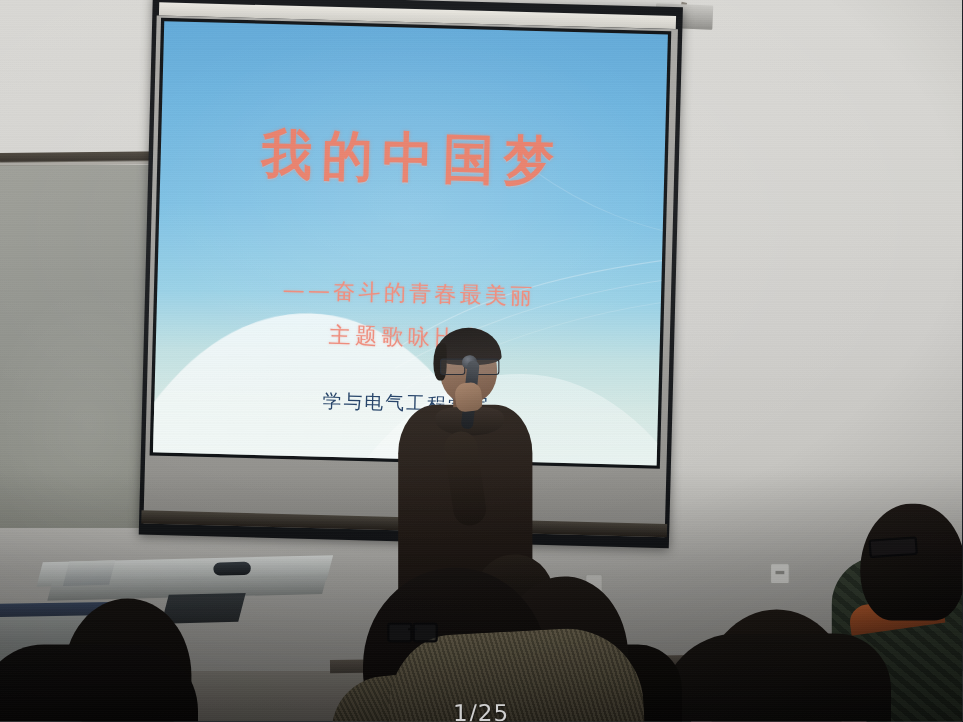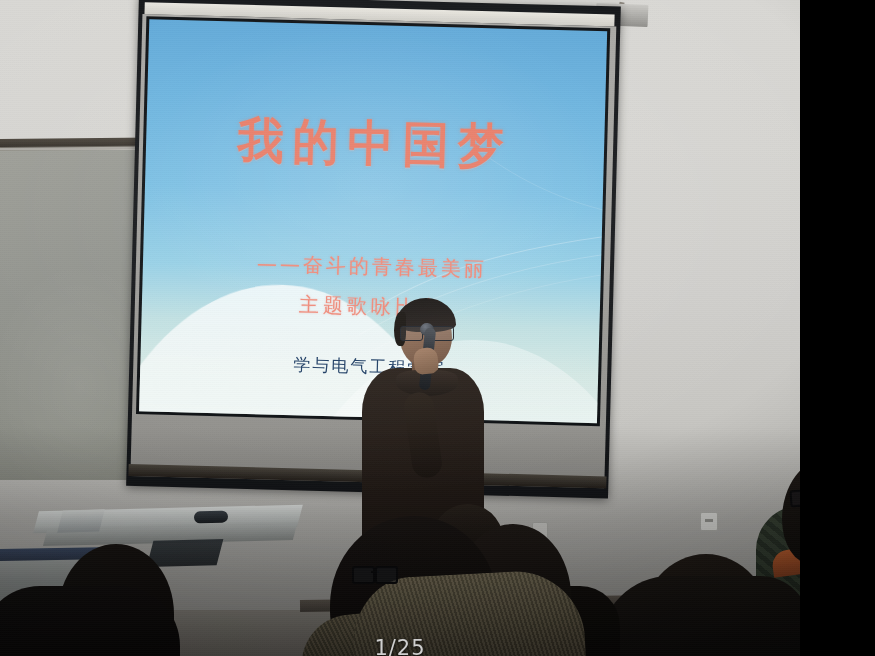--- a/index.html
+++ b/index.html
@@ -6,21 +6,21 @@
     margin: 0;
     padding: 0;
     background: #000;
   }
   body {
     font-family: "DejaVu Sans", "Liberation Sans", sans-serif;
   }
 
   #stage {
     position: relative;
-    width: 800px;
+    width: 875px;
     height: 656px;
     overflow: hidden;
     background: #0f172a;
   }
 
   
   .wall {
     position: absolute;
     left: 0; top: 0;
     width: 875px; height: 656px;

